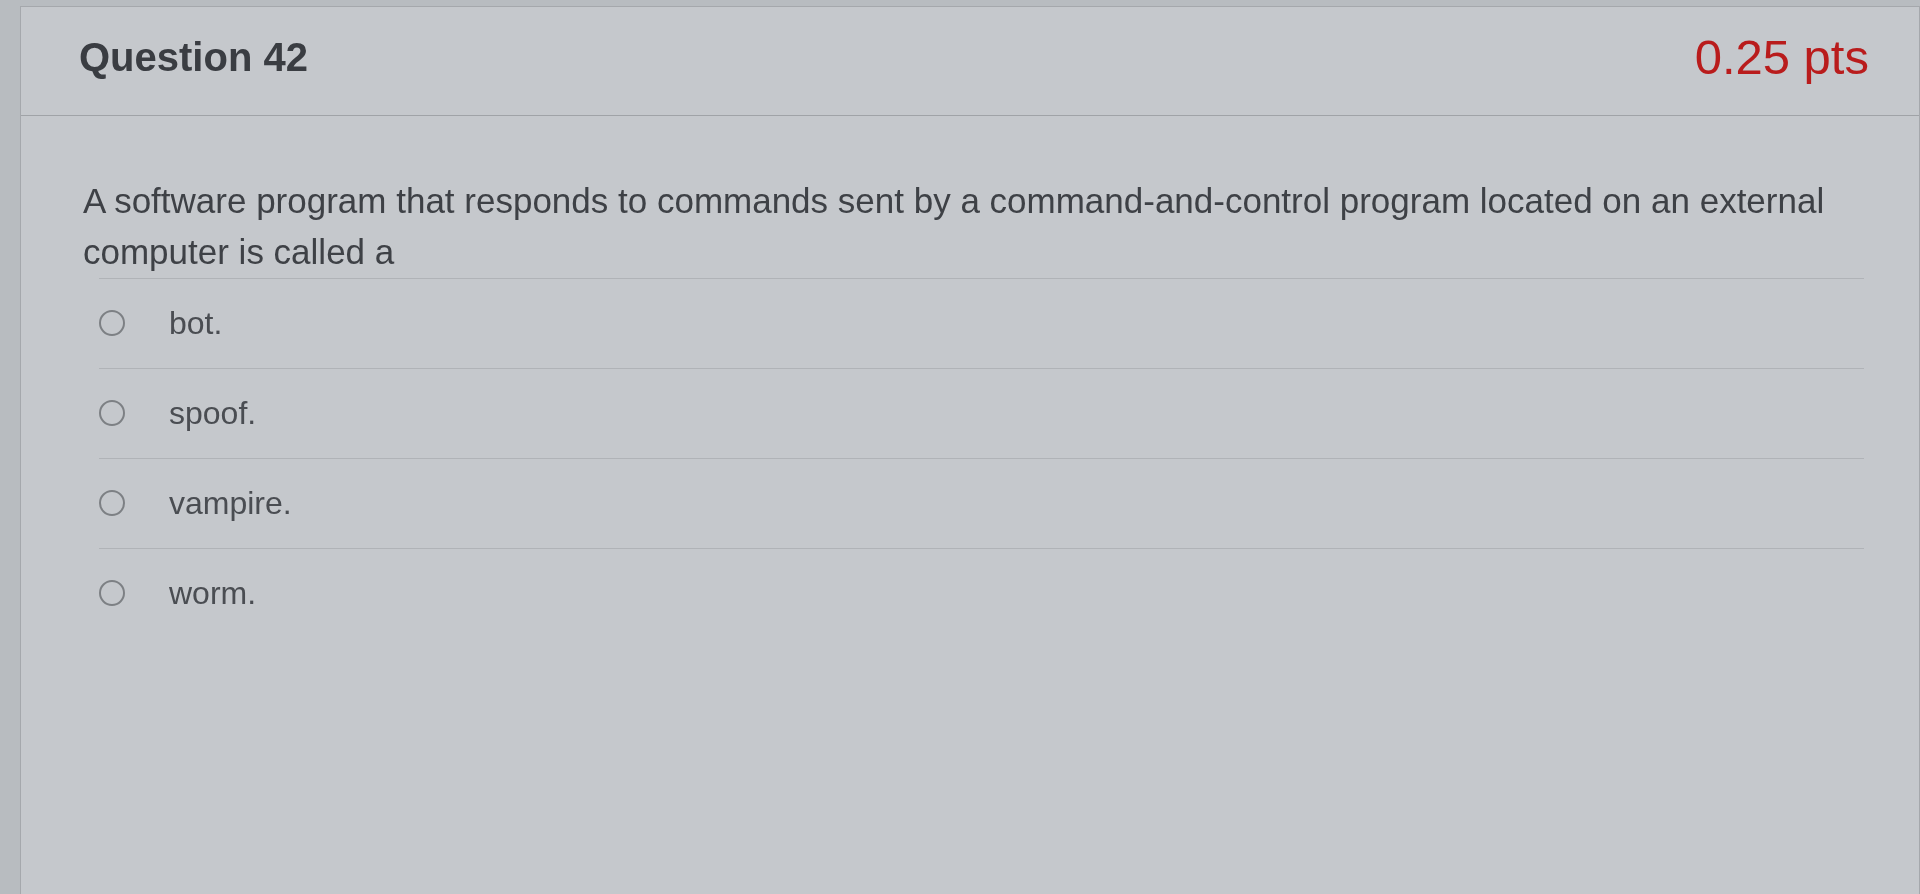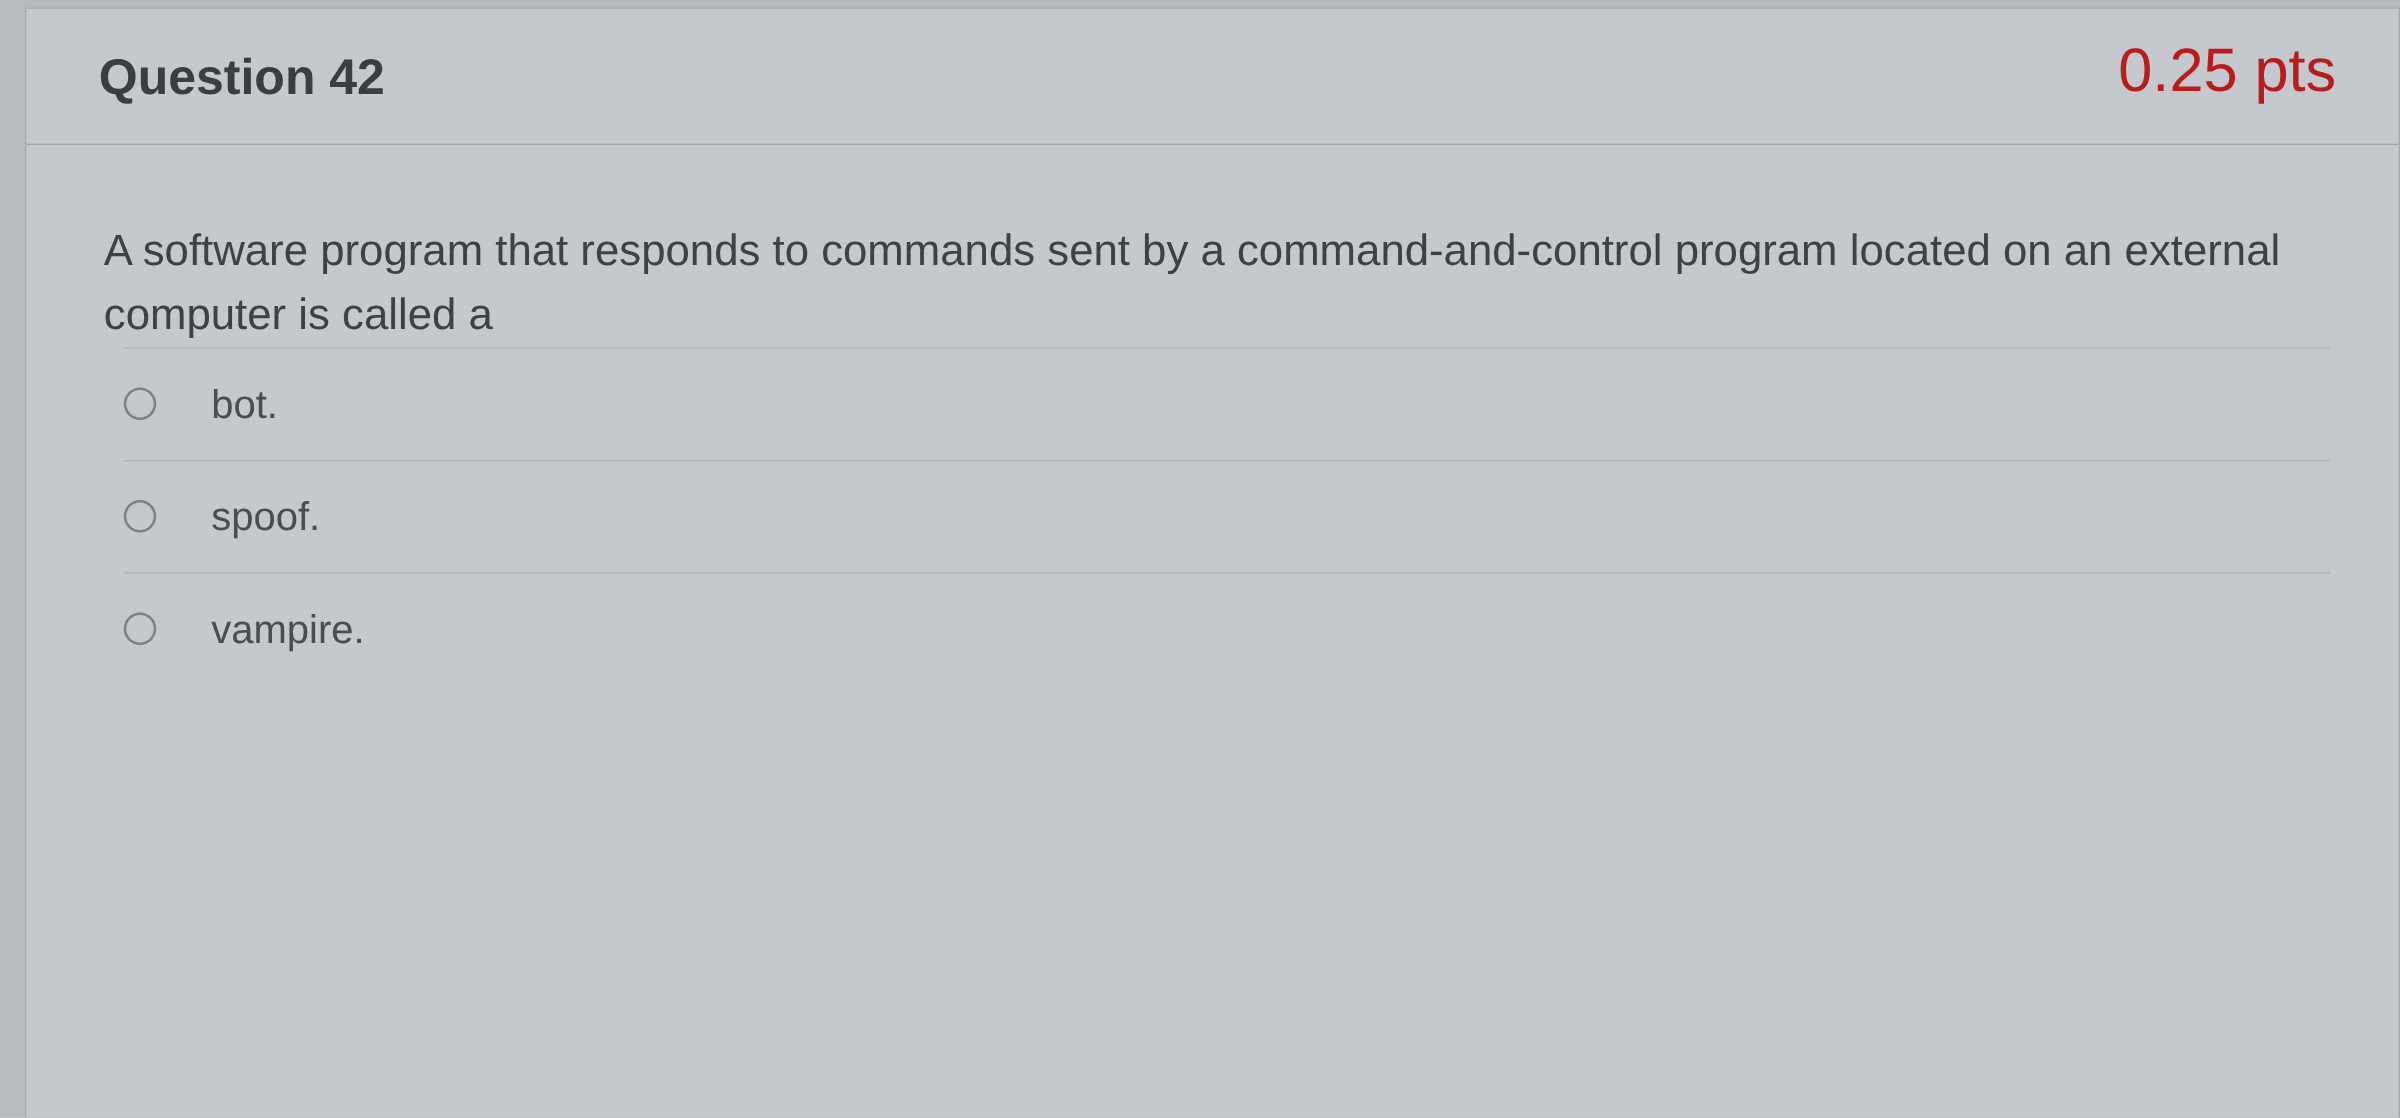--- a/index.html
+++ b/index.html
@@ -17,21 +17,21 @@
     .question-card {
       background: #c5c8cc;
       border: 1px solid #a5a8ac;
       margin-left: 20px;
       margin-top: 6px;
       height: 100%;
     }
     .question-header {
       display: flex;
       justify-content: space-between;
-      align-items: flex-end;
+      align-items: center;
       padding: 22px 50px 30px 58px;
       border-bottom: 1px solid #a0a3a7;
     }
     .question-title {
       font-size: 40px;
       font-weight: 700;
       color: #3a3d42;
     }
     .question-points {
       font-size: 49px;
@@ -106,15 +106,19 @@
         <label class="option-label">bot.</label>
       </div>
       <div class="option-row">
         <input type="radio" name="q42" class="radio-input" style="">
         <label class="option-label">spoof.</label>
       </div>
       <div class="option-row">
         <input type="radio" name="q42" class="radio-input" style="">
         <label class="option-label">vampire.</label>
       </div>
+      <div class="option-row">
+        <input type="radio" name="q42" class="radio-input" style="">
+        <label class="option-label">worm.</label>
+      </div>
     </div>
   </div>
 </div>
 
 </body></html>

